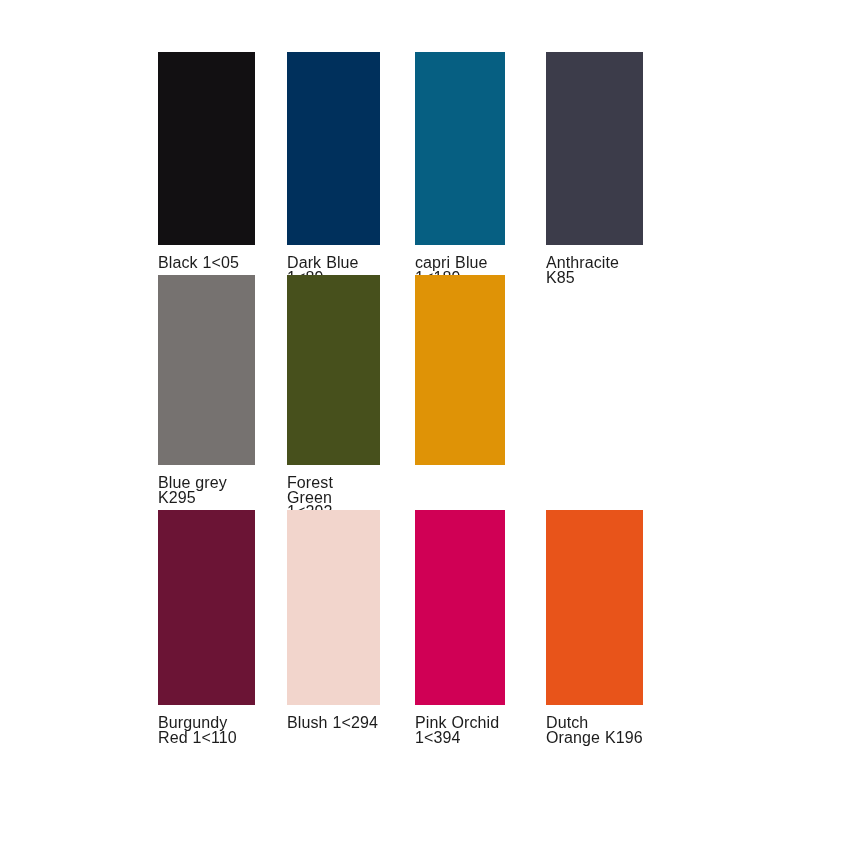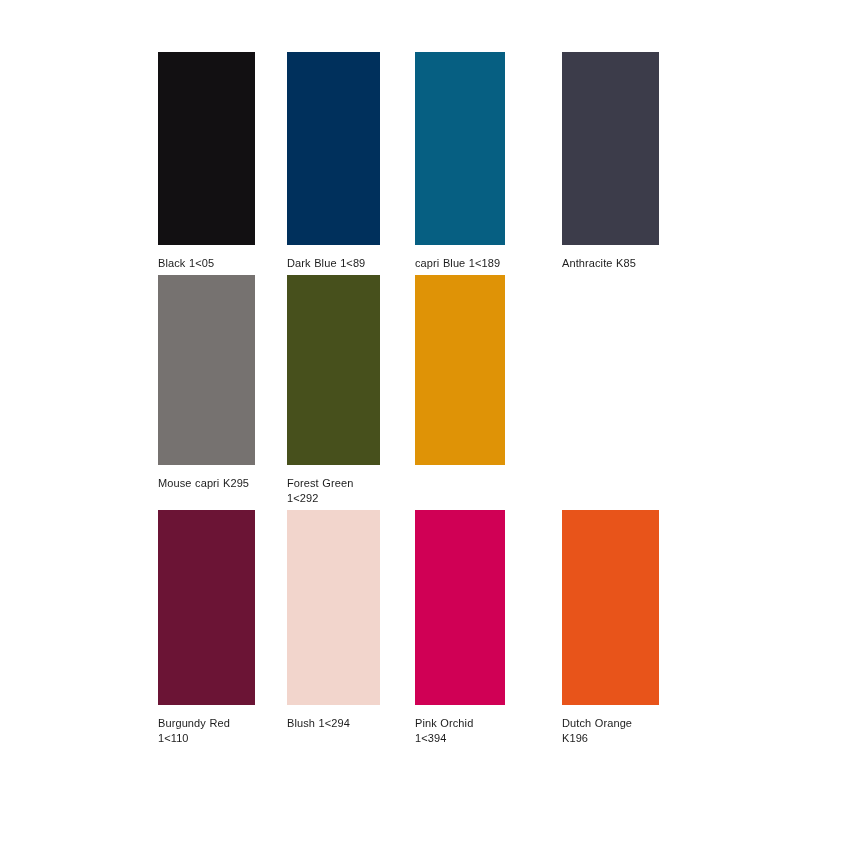--- a/index.html
+++ b/index.html
@@ -24,33 +24,33 @@
   }
   .swatch-cell {
     position: absolute;
   }
   .swatch-chip {
     width: 100%;
     display: block;
   }
   .swatch-label {
     font-family: "Liberation Sans", sans-serif;
-    font-size: 11px;
+    font-size: 16px;
     line-height: 14.5px;
     color: #1c1c1c;
     margin-top: 11px;
     letter-spacing: 0.1px;
     white-space: pre-line;
     word-spacing: 0.4px;
   }
   
   .col-1 { left: 158px; width: 97px; }
   .col-2 { left: 287px; width: 93px; }
   .col-3 { left: 415px; width: 90px; }
-  .col-4 { left: 546px; width: 97px; margin-left: 16px; }
+  .col-4 { left: 546px; width: 97px; }
   
   .row-1 { top: 52px; }
   .row-2 { top: 275px; }
   .row-3 { top: 510px; }
   .row-1 .swatch-chip { height: 193px; }
   .row-2 .swatch-chip { height: 190px; }
   .row-3 .swatch-chip { height: 195px; }
 </style>
 </head>
 <body style="background-color: rgb(255, 255, 255);">
@@ -72,21 +72,21 @@
     <div class="swatch-label">capri Blue 1&lt;189</div>
   </div>
 
   <div class="swatch-cell col-4 row-1">
     <div class="swatch-chip" style="background-color: rgb(60, 60, 74);"></div>
     <div class="swatch-label">Anthracite K85</div>
   </div>
 
   <div class="swatch-cell col-1 row-2">
     <div class="swatch-chip" style="background-color: rgb(118, 114, 112);"></div>
-    <div class="swatch-label">Mouse capri K295</div>
+    <div class="swatch-label">Blue grey K295</div>
   </div>
 
   <div class="swatch-cell col-2 row-2">
     <div class="swatch-chip" style="background-color: rgb(71, 80, 28);"></div>
     <div class="swatch-label">Forest Green 1&lt;292</div>
   </div>
 
   <div class="swatch-cell col-3 row-2">
     <div class="swatch-chip" style="background-color: rgb(223, 147, 6);"></div>
   </div>

